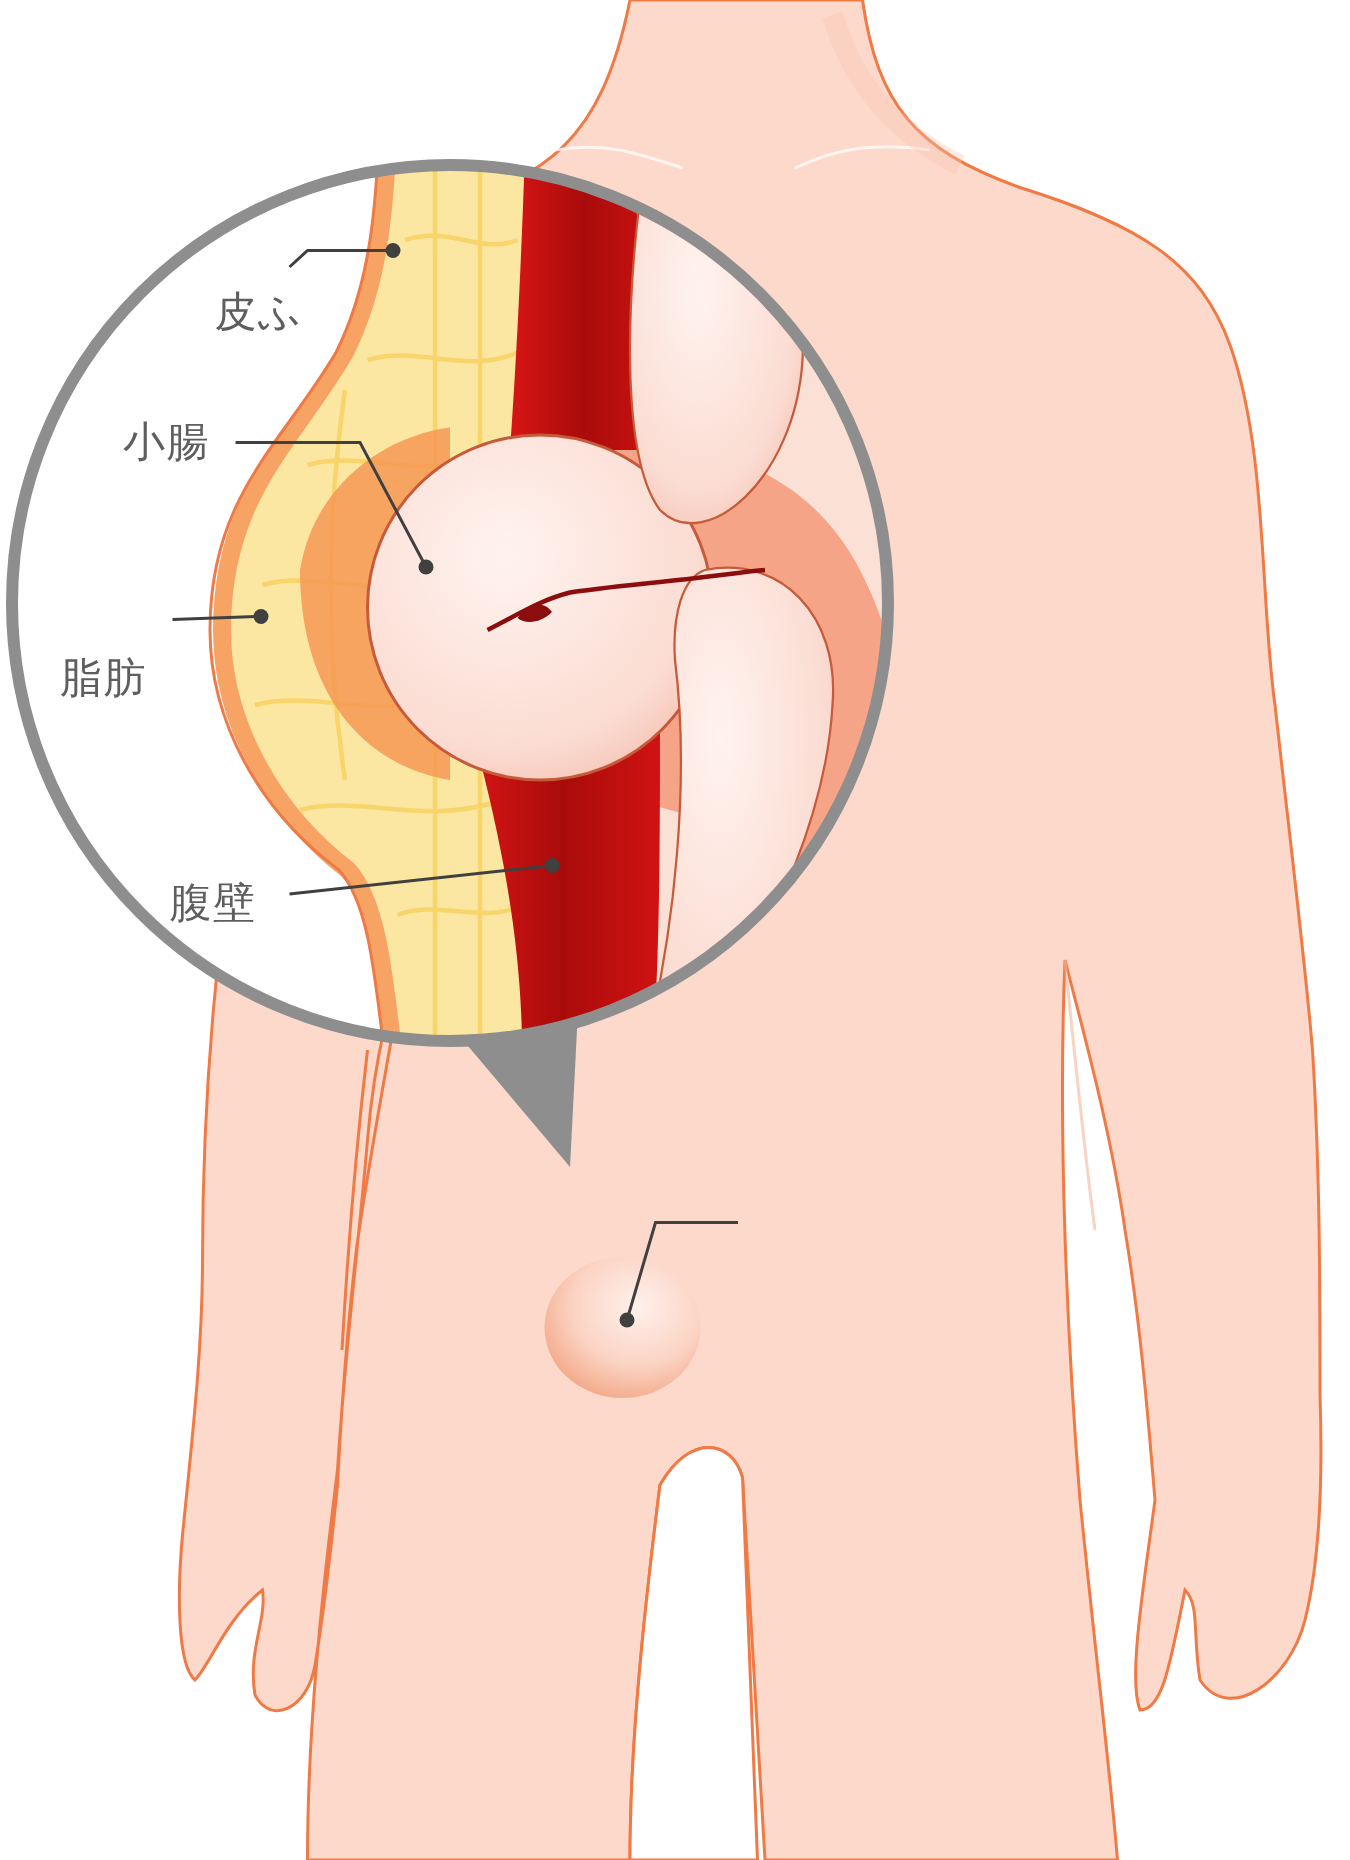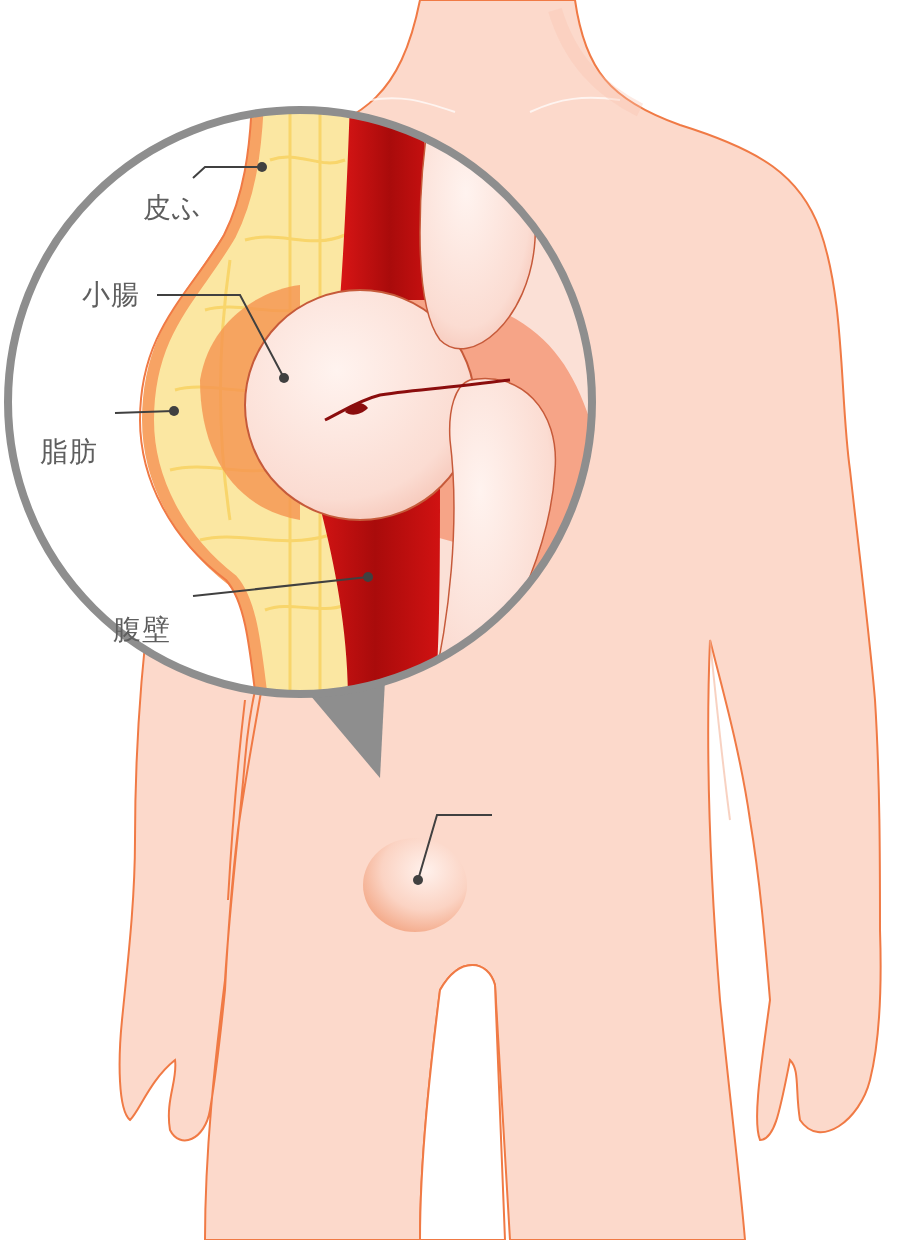--- a/index.html
+++ b/index.html
@@ -121,14 +121,14 @@
       <circle cx="284" cy="378" r="5"></circle>
       <circle cx="174" cy="411" r="5"></circle>
       <circle cx="368" cy="577" r="5"></circle>
       <circle cx="418" cy="880" r="5"></circle>
     </g>
   </svg>
 
   <div class="label" style="left:143px; top:194px;">皮ふ</div>
   <div class="label" style="left:82px; top:281px;">小腸</div>
   <div class="label" style="left:40px; top:400px;margin-top:38px;">脂肪</div>
-  <div class="label" style="left:113px; top:616px;text-align:right;">腹壁</div>
+  <div class="label" style="left:113px; top:588px;text-align:right;">腹壁</div>
 </div>
 
 </body></html>

